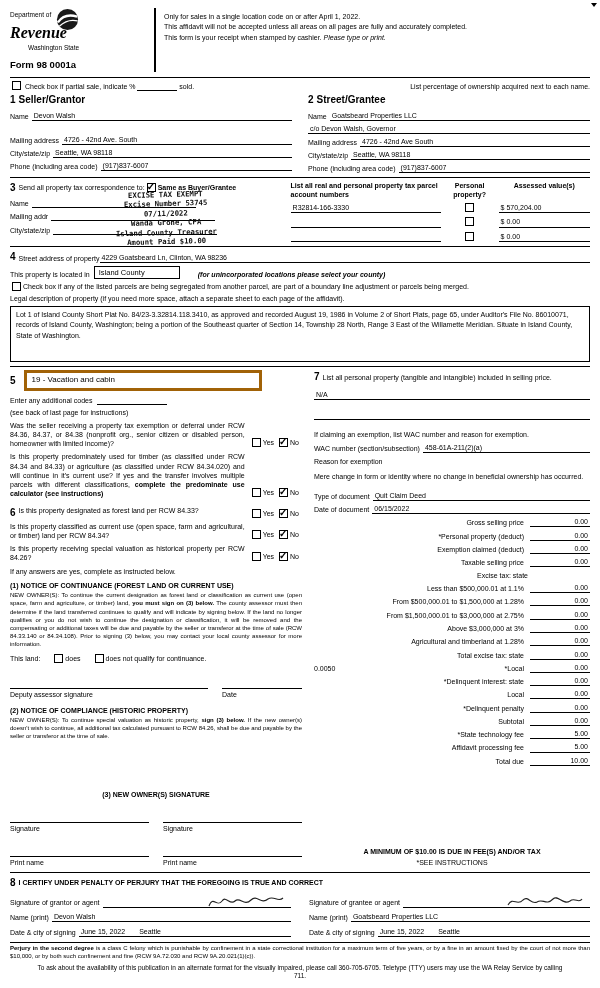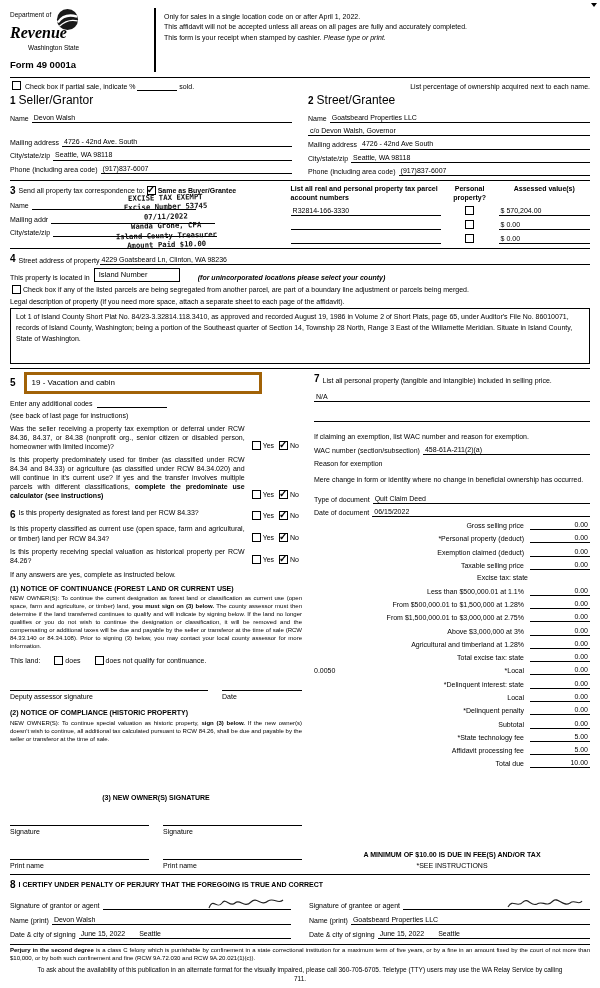--- a/index.html
+++ b/index.html
@@ -34,21 +34,21 @@
   .blank{display:inline-block;border-bottom:1px solid #000;height:8px;vertical-align:bottom}
   .w40{width:40px}.w70{width:70px}
   .cb{display:inline-block;width:7px;height:7px;border:1px solid #000;position:relative;flex:none;vertical-align:-1px;margin:0 2px;background:#fff}
   .cb.checked::after{content:"✓";position:absolute;left:-1px;top:-4px;font-size:10px;font-weight:700}
   
   .partial-row{display:flex;justify-content:space-between;align-items:flex-end;margin-top:3px;border-top:1px solid #000;padding-top:3px}
   
   .parties{column-gap:16px;margin-top:2px}
   .party{flex:1}
   .sec-head{display:flex;align-items:center}
-  .sec-title{font-weight:400;font-size:12px}
+  .sec-title{font-weight:700;font-size:10px}
   .mtA{margin-top:5px}.mtB{margin-top:14px}.mtC{margin-top:3px}
   
   .sec3-left{width:47%;position:relative;padding-right:8px}
   .sec3-left .field{margin-top:3.5px}
   .sec3-left .fval{max-width:160px}
   .stamp{position:absolute;left:56px;top:9px;width:200px;text-align:center;
          font-family:"DejaVu Sans Mono",monospace;font-weight:700;font-size:7.3px;line-height:1.3;
          color:#111;transform:rotate(-1.5deg)}
   .sec3-right{flex:1}
   .ph1{width:150px;text-align:left}
@@ -118,21 +118,21 @@
         <span class="logo">
           <svg width="23" height="23" viewBox="0 0 24 24">
             <circle cx="12" cy="12" r="11" fill="#1a1a1a"></circle>
             <path d="M2 15 Q 9 5 22 9" stroke="#fff" stroke-width="2.4" fill="none"></path>
             <path d="M3.5 19 Q 12 11 22.5 13.5" stroke="#fff" stroke-width="1.3" fill="none"></path>
           </svg>
         </span>
       </div>
       <div class="revenue-word">Revenue</div>
       <div class="wa-state">Washington State</div>
-      <div class="form-no">Form 49 0001a</div>
+      <div class="form-no">Form 98 0001a</div>
     </div>
     <div class="hdr-divider"></div>
     <div class="hdr-right">
       <div class="hdr-note">Only for sales in a single location code on or after April 1, 2022.</div>
       <div class="hdr-note">This affidavit will not be accepted unless all areas on all pages are fully and accurately completed.</div>
       <div class="hdr-note"><span>This form is your receipt when stamped by cashier. </span><span class="ital">Please type or print.</span></div>
     </div>
   </div>
 
   <div class="partial-row">
@@ -261,21 +261,21 @@
   </div>
 
   <div class="sect">
     <div class="line" style="margin-top:0">
       <span class="secnum">4</span>
       <span>Street address of property</span>
       <span class="fval grow">4229 Goatsbeard Ln, Clinton, WA 98236</span>
     </div>
     <div class="line">
       <span>This property is located in</span>
-      <span class="county-box">Island Number</span>
+      <span class="county-box">Island County</span>
         <span class="county-arrow"></span>
       <span class="bold ital" style="margin-left:14px">(for unincorporated locations please select your county)</span>
     </div>
     <div class="line">
       <span class="cb"></span>
       <span class="grow">Check box if any of the listed parcels are being segregated from another parcel, are part of a boundary line adjustment or parcels being merged.</span>
     </div>
     <div class="line">Legal description of property (if you need more space, attach a separate sheet to each page of the affidavit).</div>
     <div class="legal-box">Lot 1 of Island County Short Plat No. 84/23-3.32814.118.3410, as approved and recorded August 19, 1986 in Volume 2 of Short Plats, page 65, under Auditor's File No. 86010071, records of Island County, Washington; being a portion of the Southeast quarter of Section 14, Township 28 North, Range 3 East of the Willamette Meridian. Situate in Island County, State of Washington.</div>
   </div>

